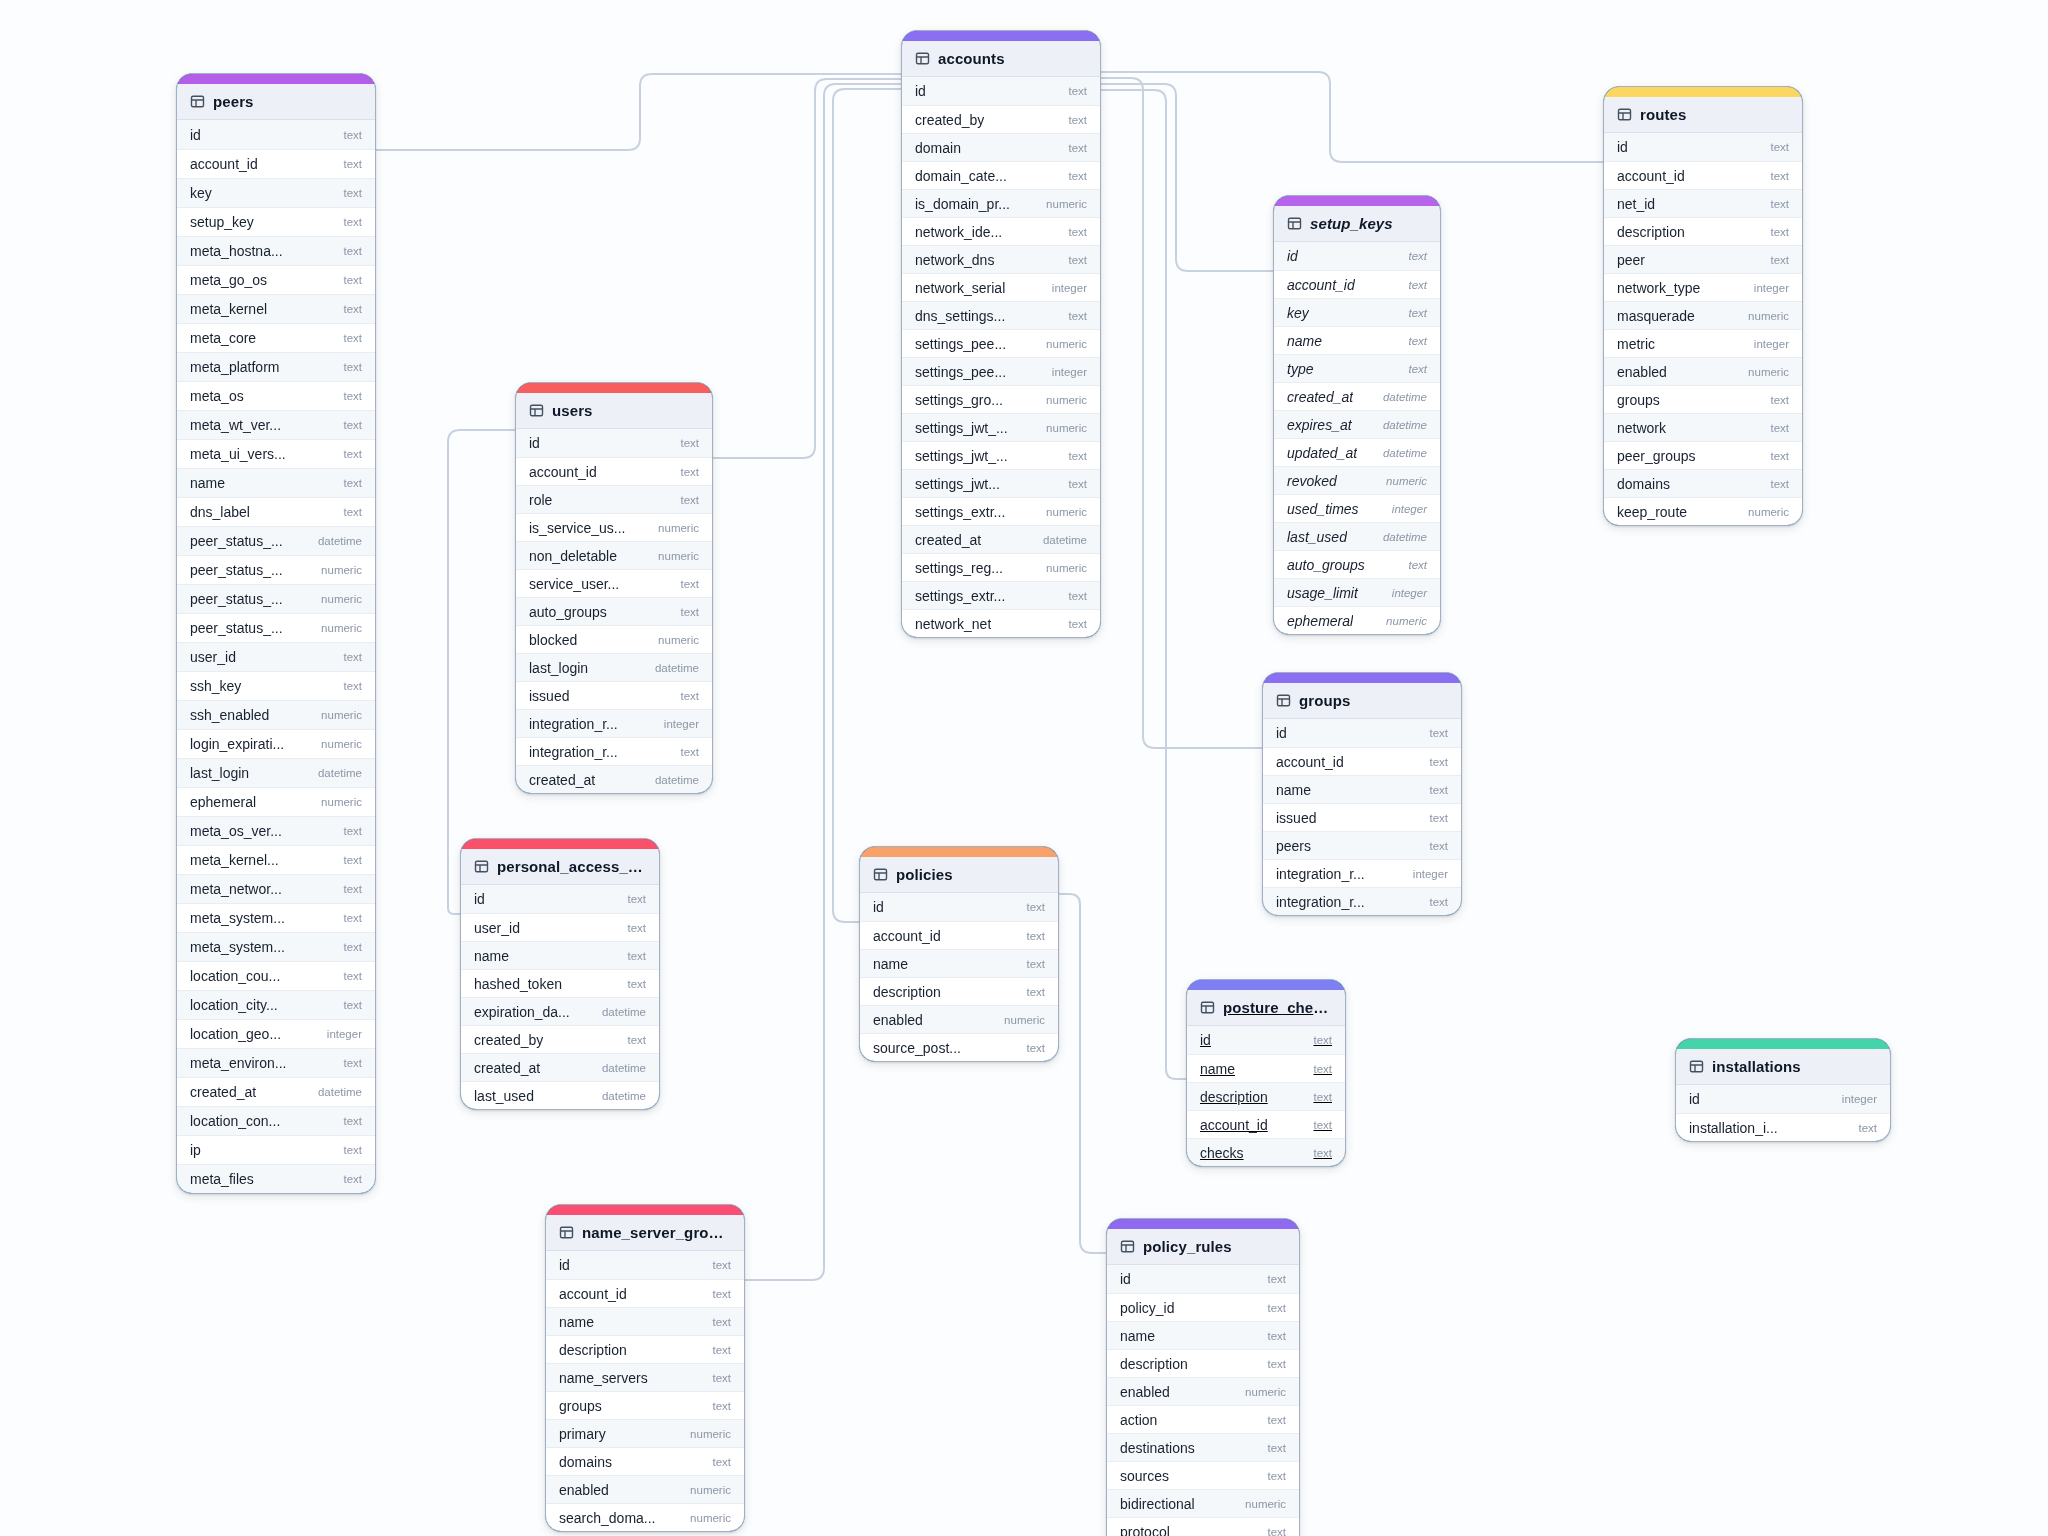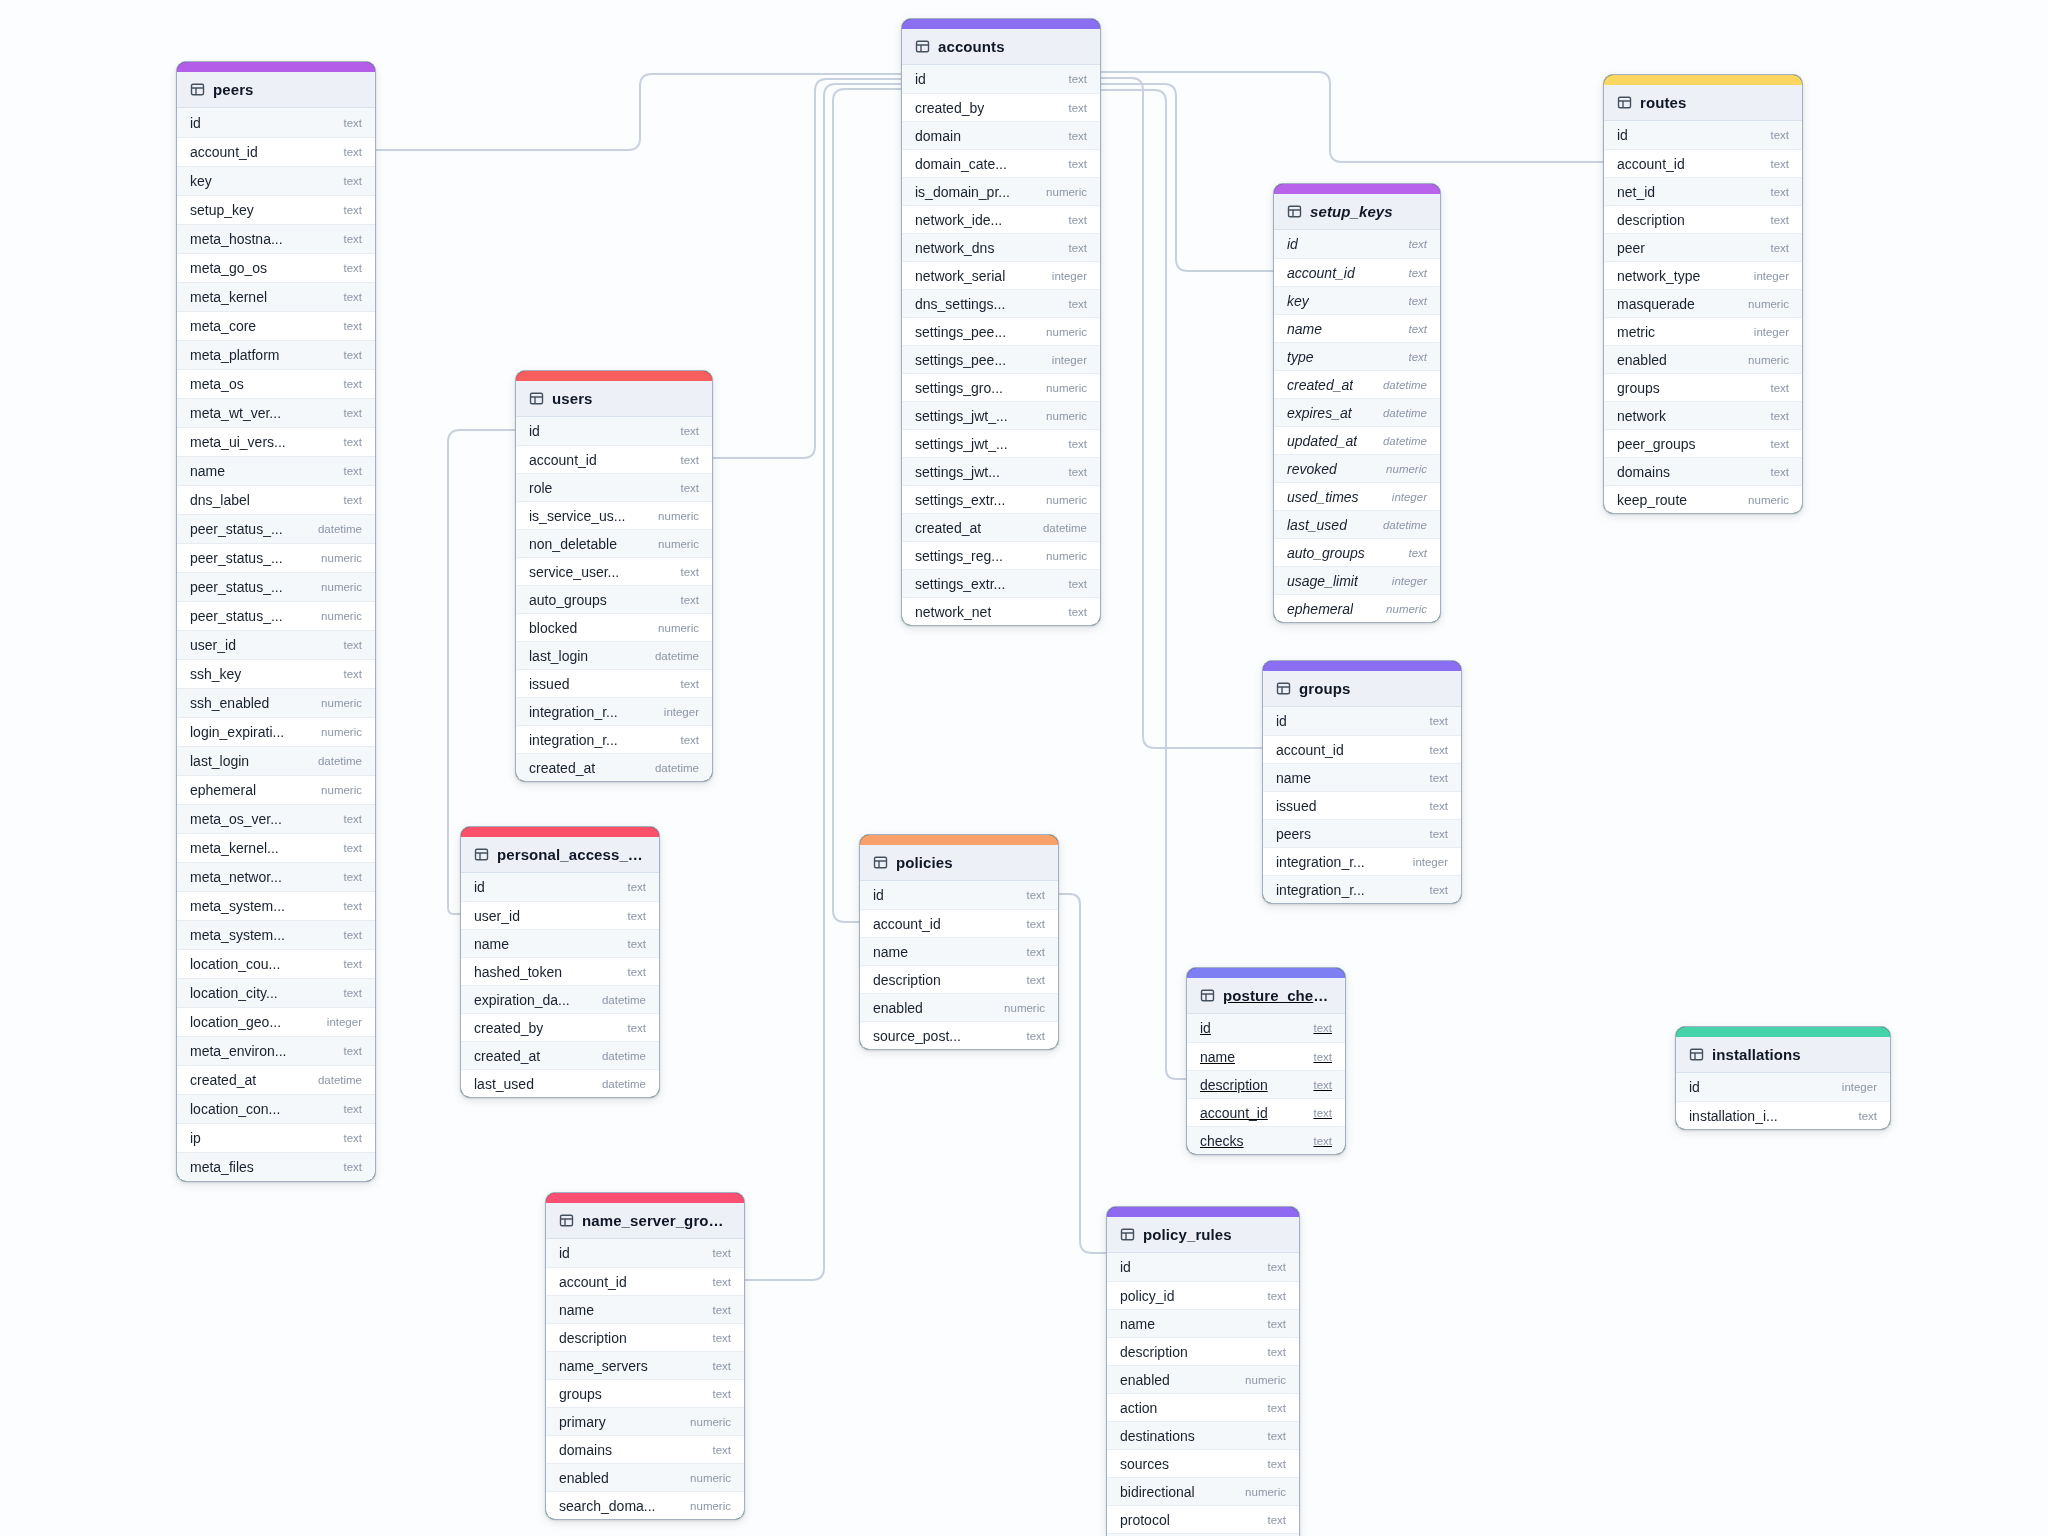--- a/index.html
+++ b/index.html
@@ -8,26 +8,27 @@
     background:#fcfdfe;
     font-family:"Liberation Sans","DejaVu Sans",sans-serif;
     overflow:hidden;
   }
   #canvas{position:relative;width:2048px;height:1536px;}
   #wires{position:absolute;left:0;top:0;width:2048px;height:1536px;}
   #wires path{fill:none;stroke:#c7d1df;stroke-width:2;}
 
   .table{
     position:absolute;
-    background:#14532d;
+    background:#0369a1;
     border:1.5px solid #a3b0c2;
-    border-radius:10px;
+    border-radius:16px;
     box-shadow:0 1px 2px rgba(16,24,40,.12),0 3px 10px rgba(16,24,40,.10);
     overflow:hidden;
     box-sizing:border-box;
+    margin-top:12px;
   }
   .bar{height:10px;width:100%;}
   .thead{
     display:flex;align-items:center;
     height:36px;
     background:#edf1f7;
     border-bottom:1px solid #d9e1ec;
     padding:0 13px;
     box-sizing:border-box;
   }

